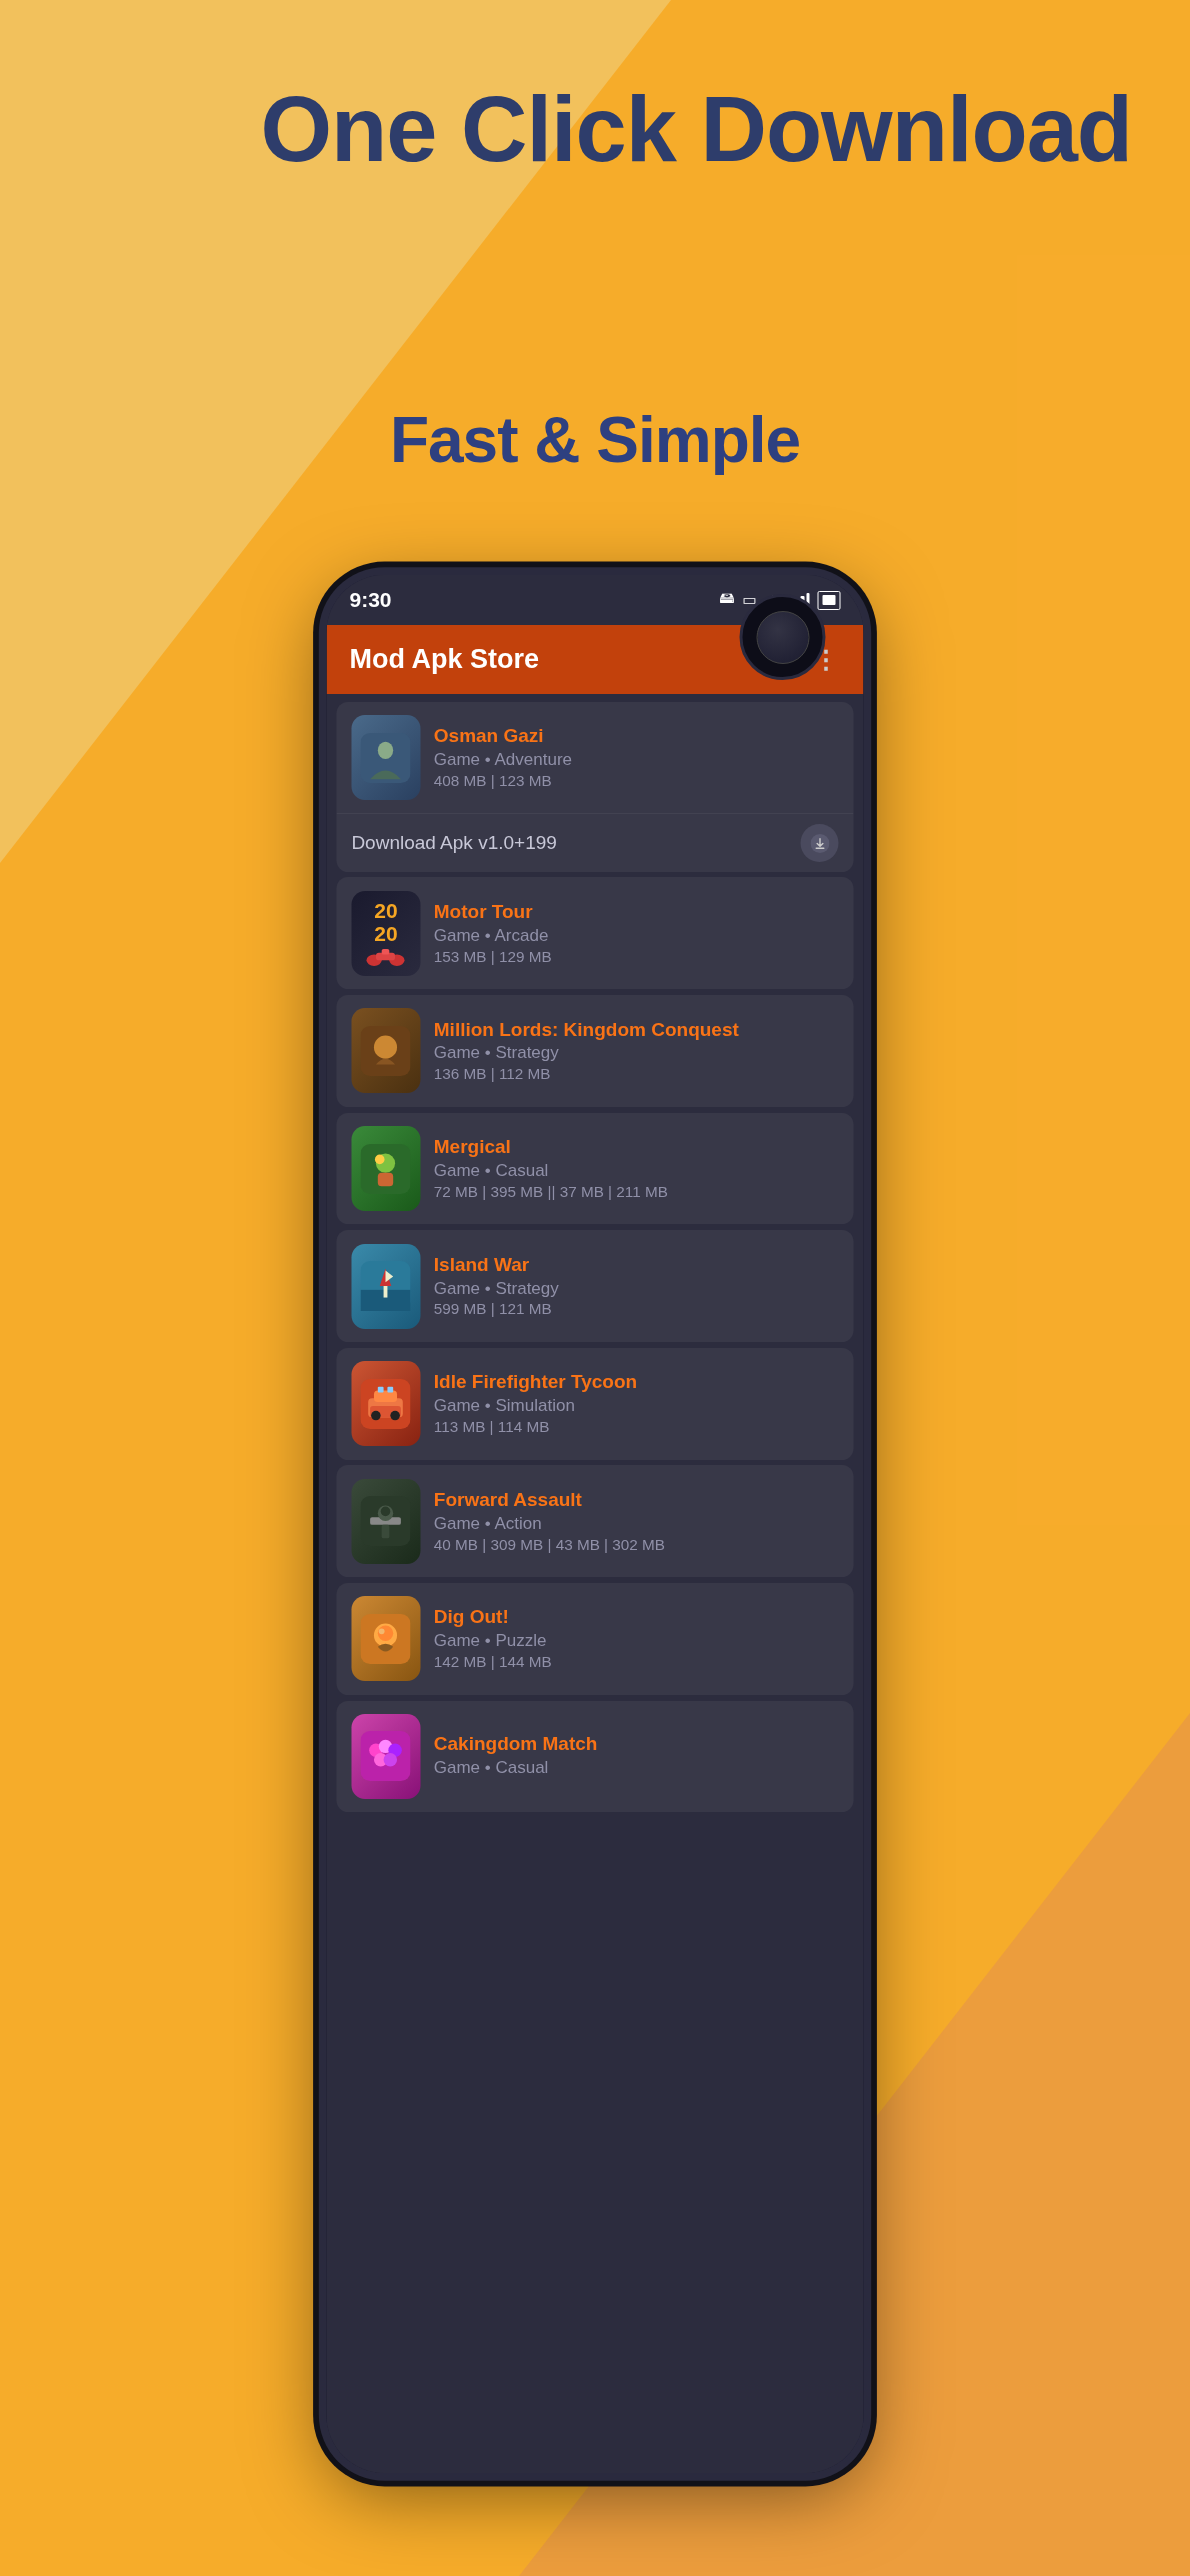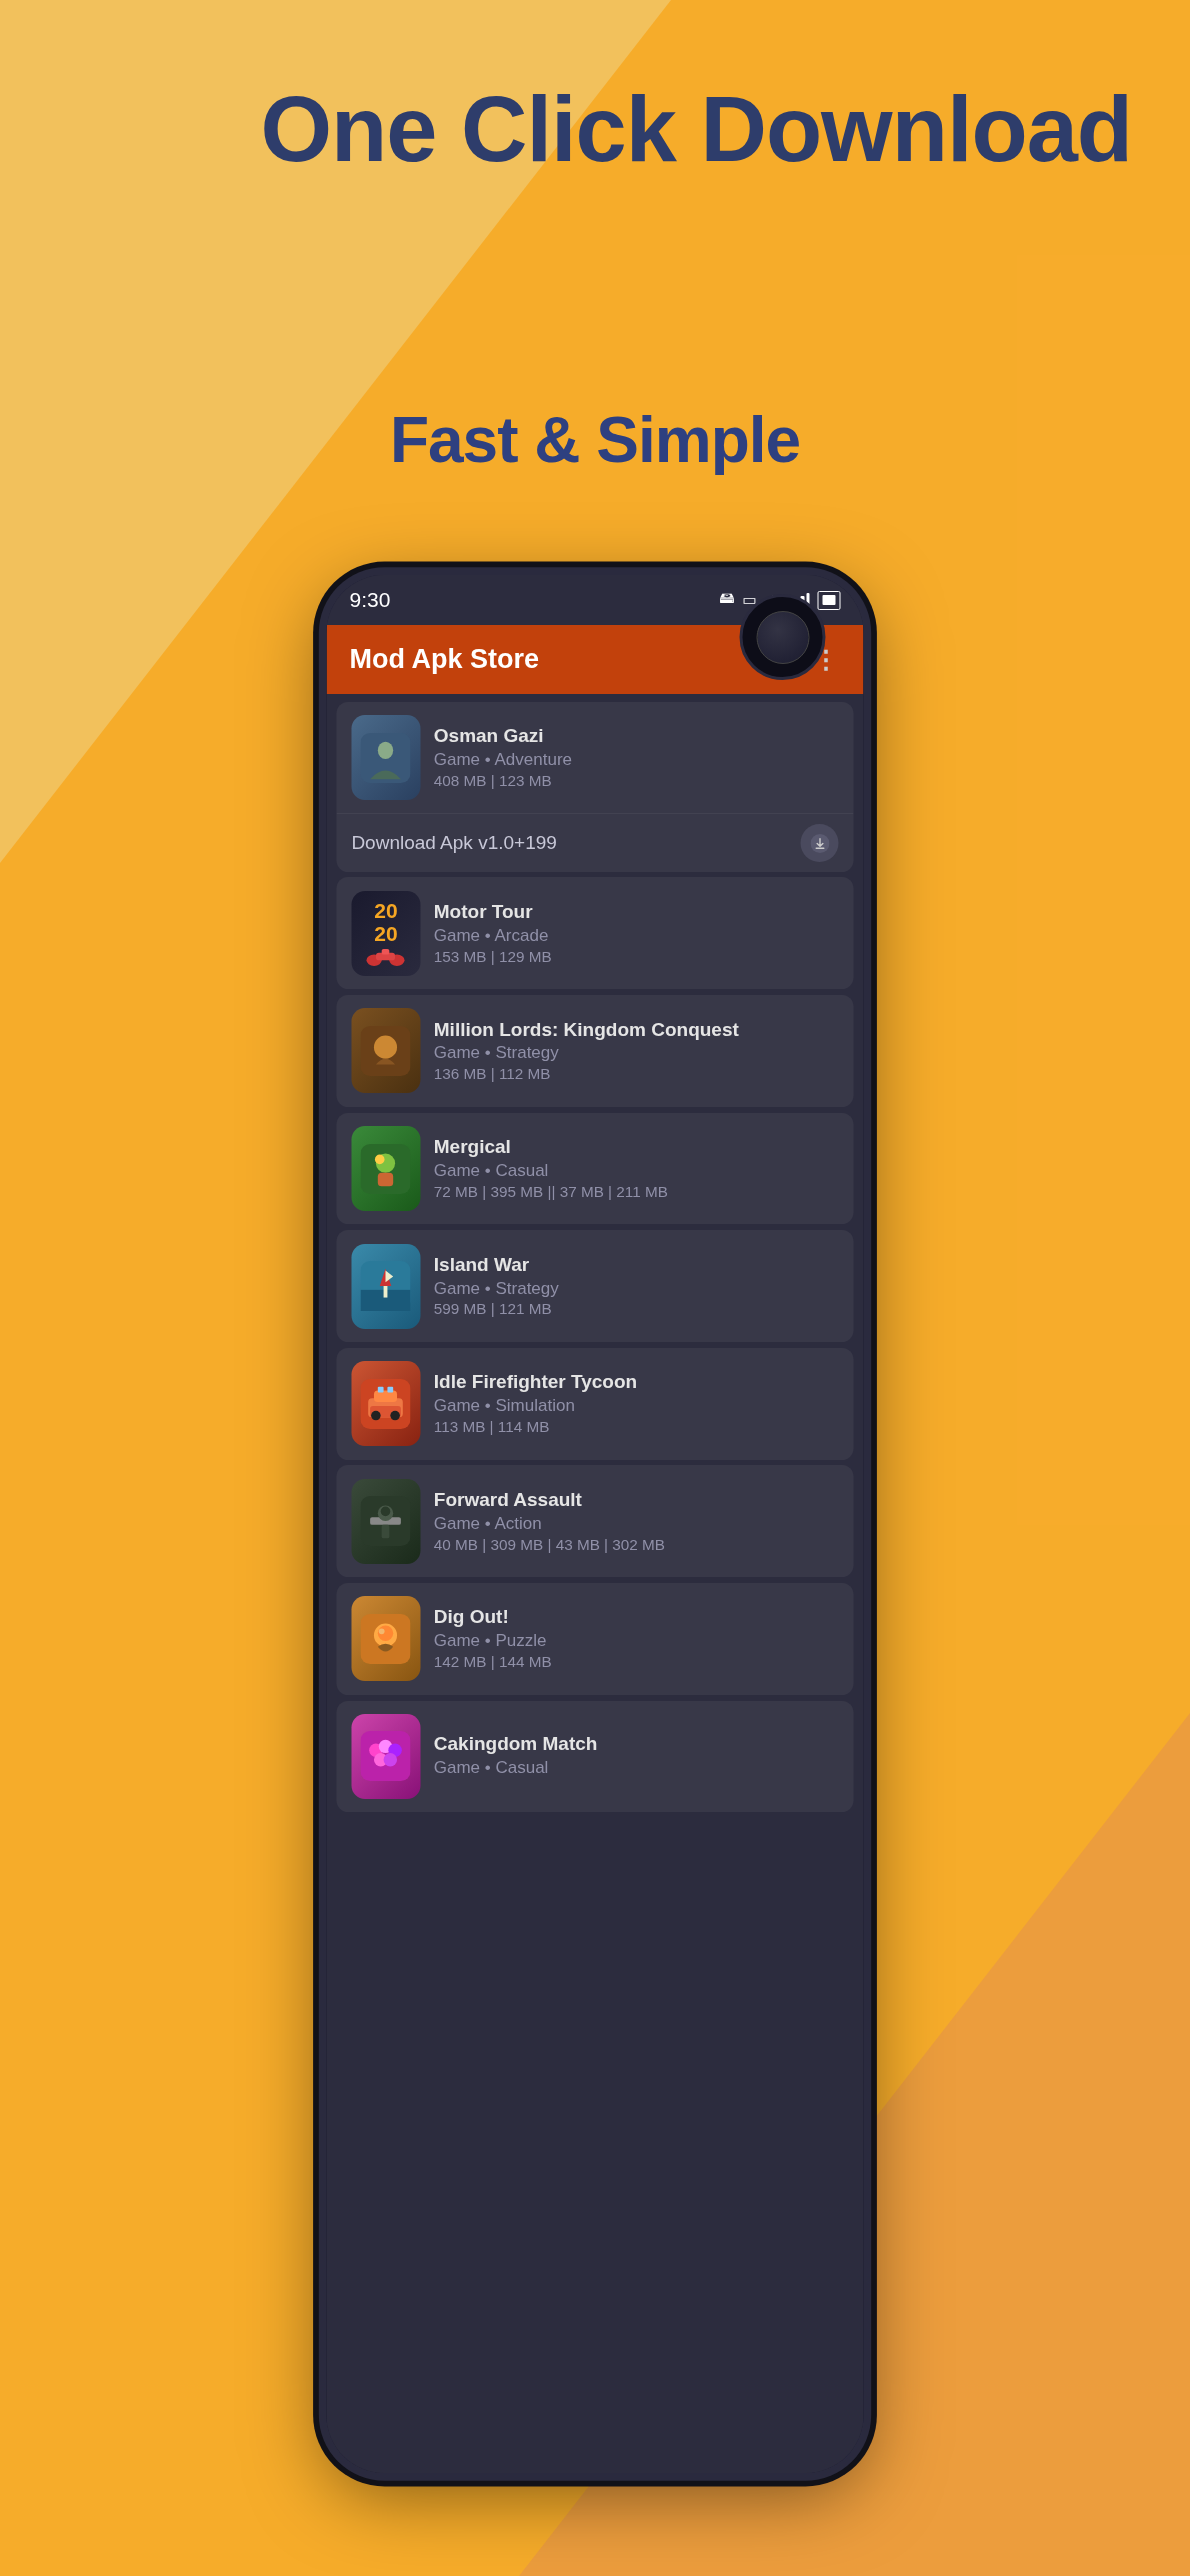--- a/index.html
+++ b/index.html
@@ -107,21 +107,21 @@
       height: 50px;
       display: flex;
       align-items: center;
       justify-content: space-between;
       padding: 0 23px;
       flex-shrink: 0;
     }
 
     .status-time {
       font-size: 21px;
-      font-weight: 400;
+      font-weight: 700;
       color: #fff;
     }
 
     .status-icons {
       display: flex;
       align-items: center;
       gap: 7.7px;
     }
 
     
@@ -204,21 +204,21 @@
       color: #fff;
     }
 
     .app-info {
       flex: 1;
     }
 
     .app-name {
       font-size: 19px;
       font-weight: 600;
-      color: #e5e5e5;
+      color: #f97316;
     }
 
     .app-category {
       font-size: 17px;
       color: #9090A8;
       margin-top: 2.9px;
     }
 
     .app-size {
       font-size: 15.3px;

